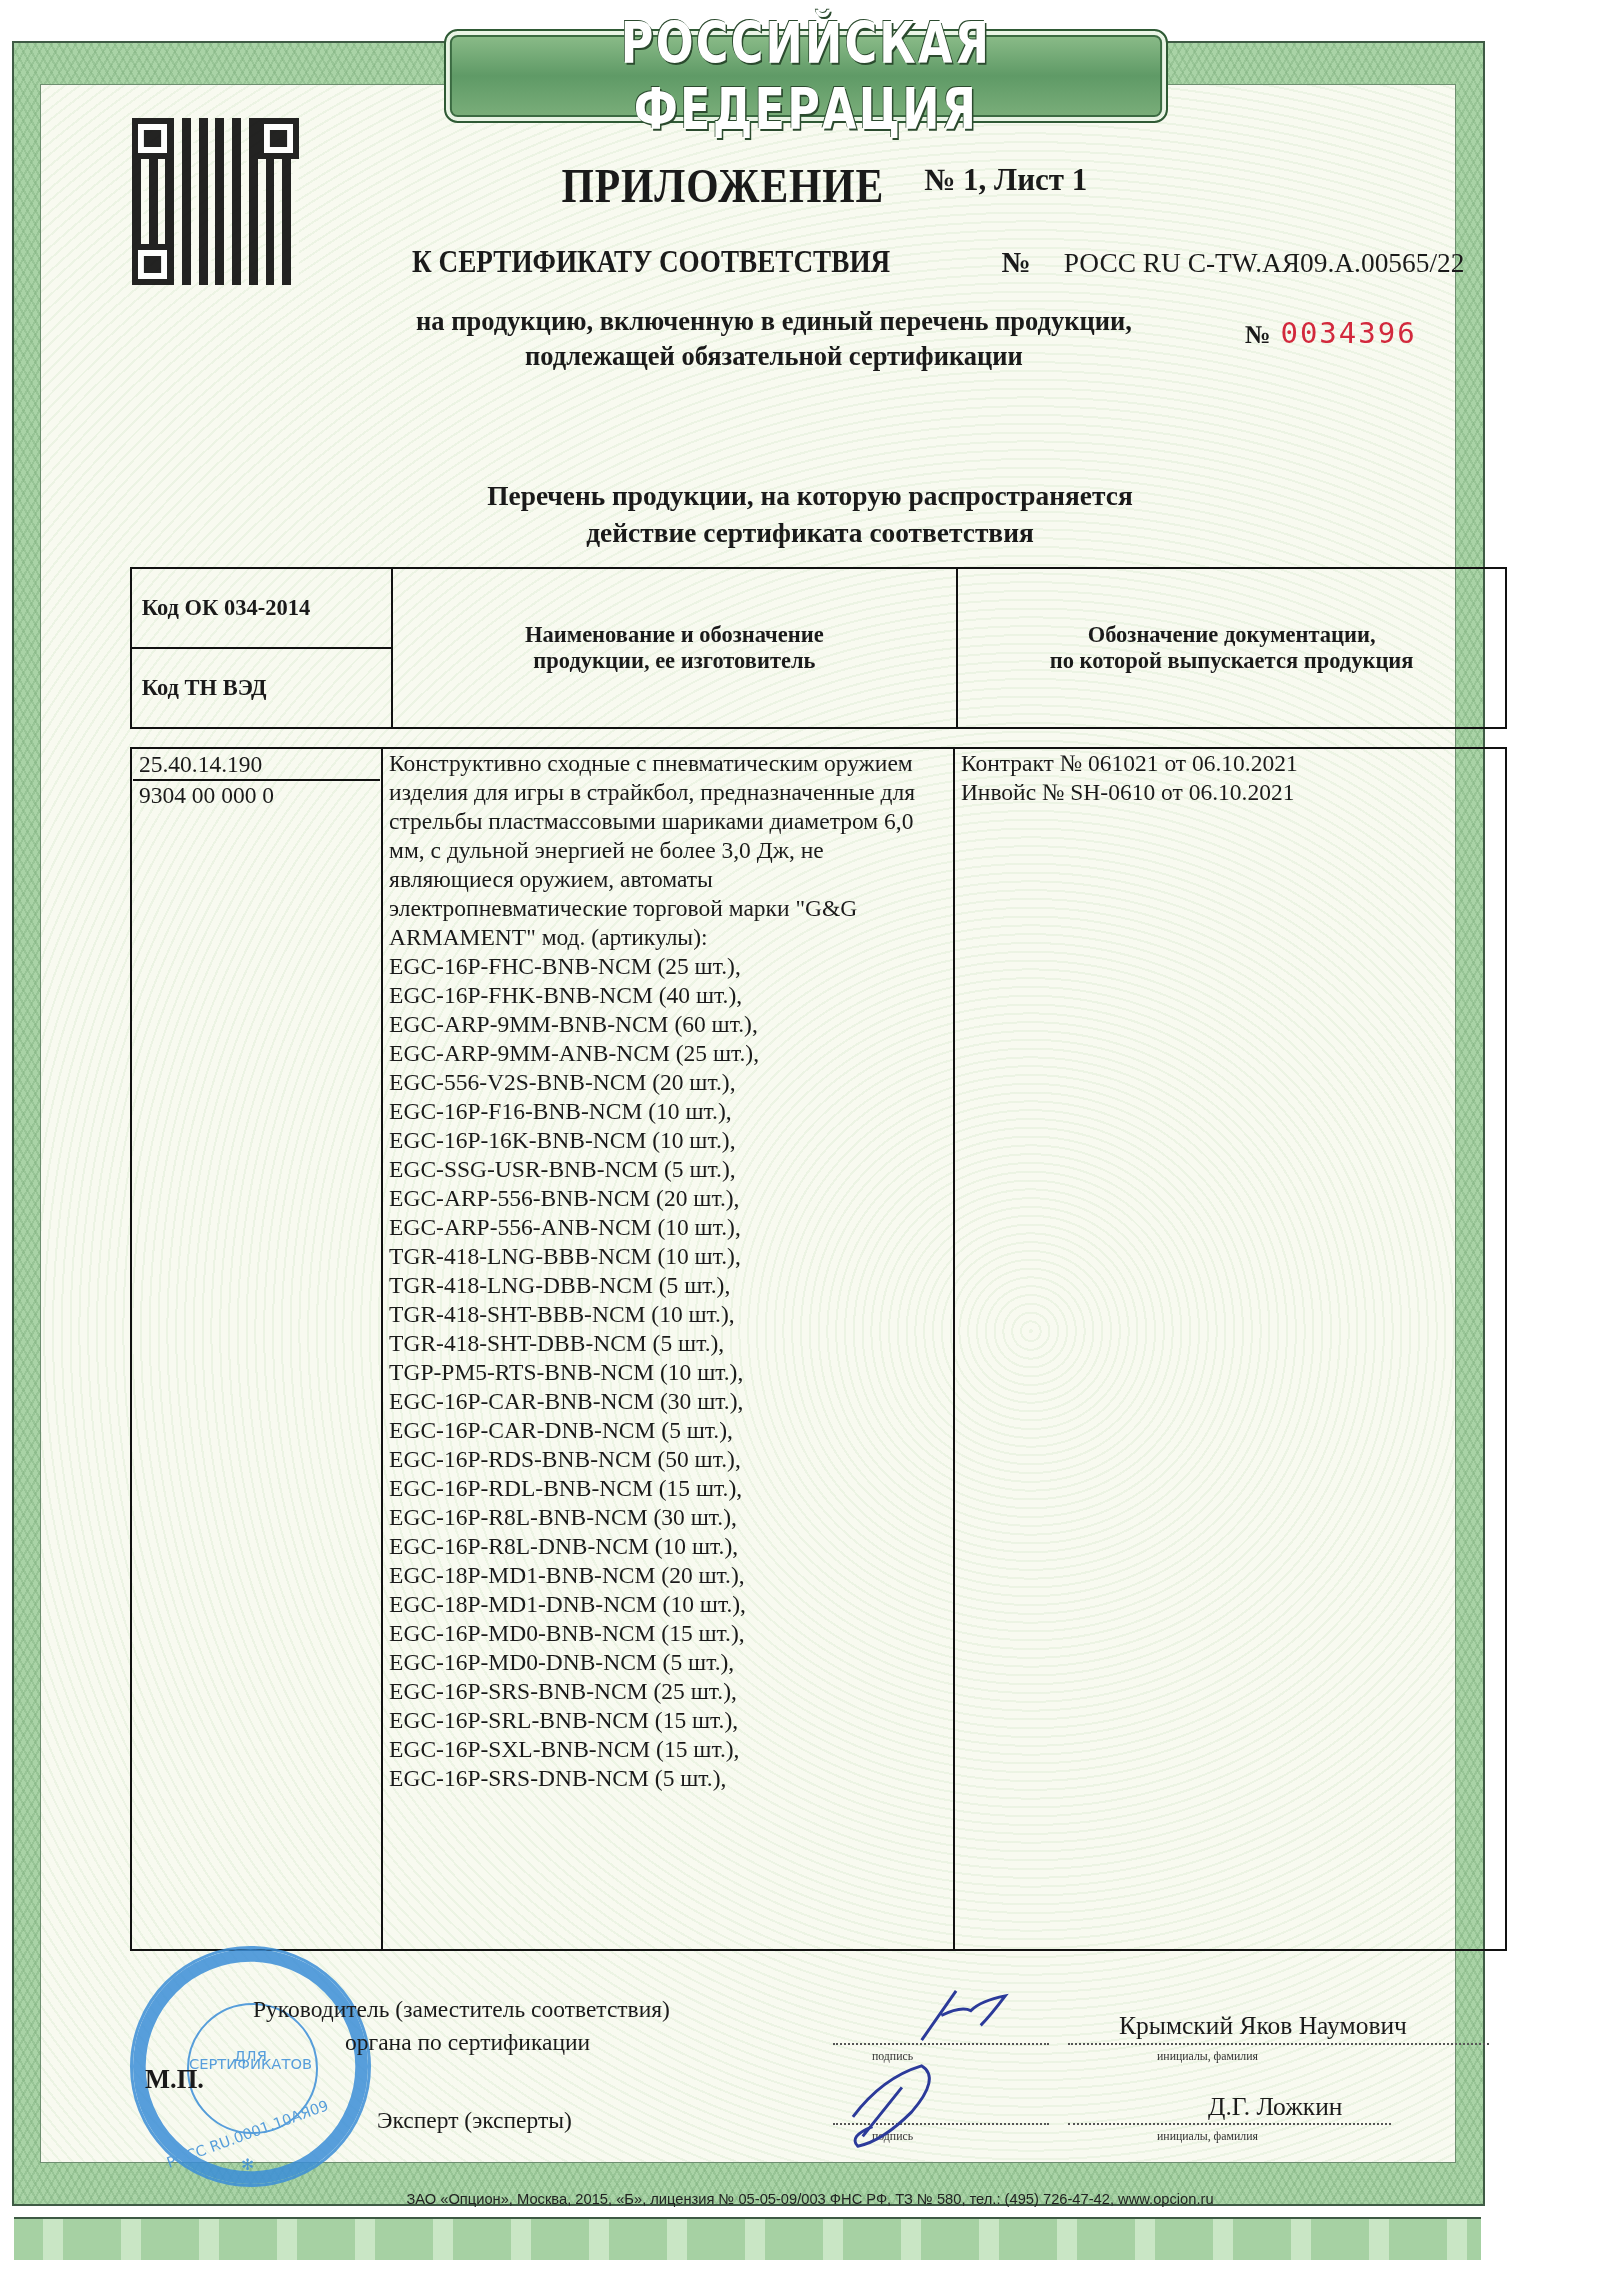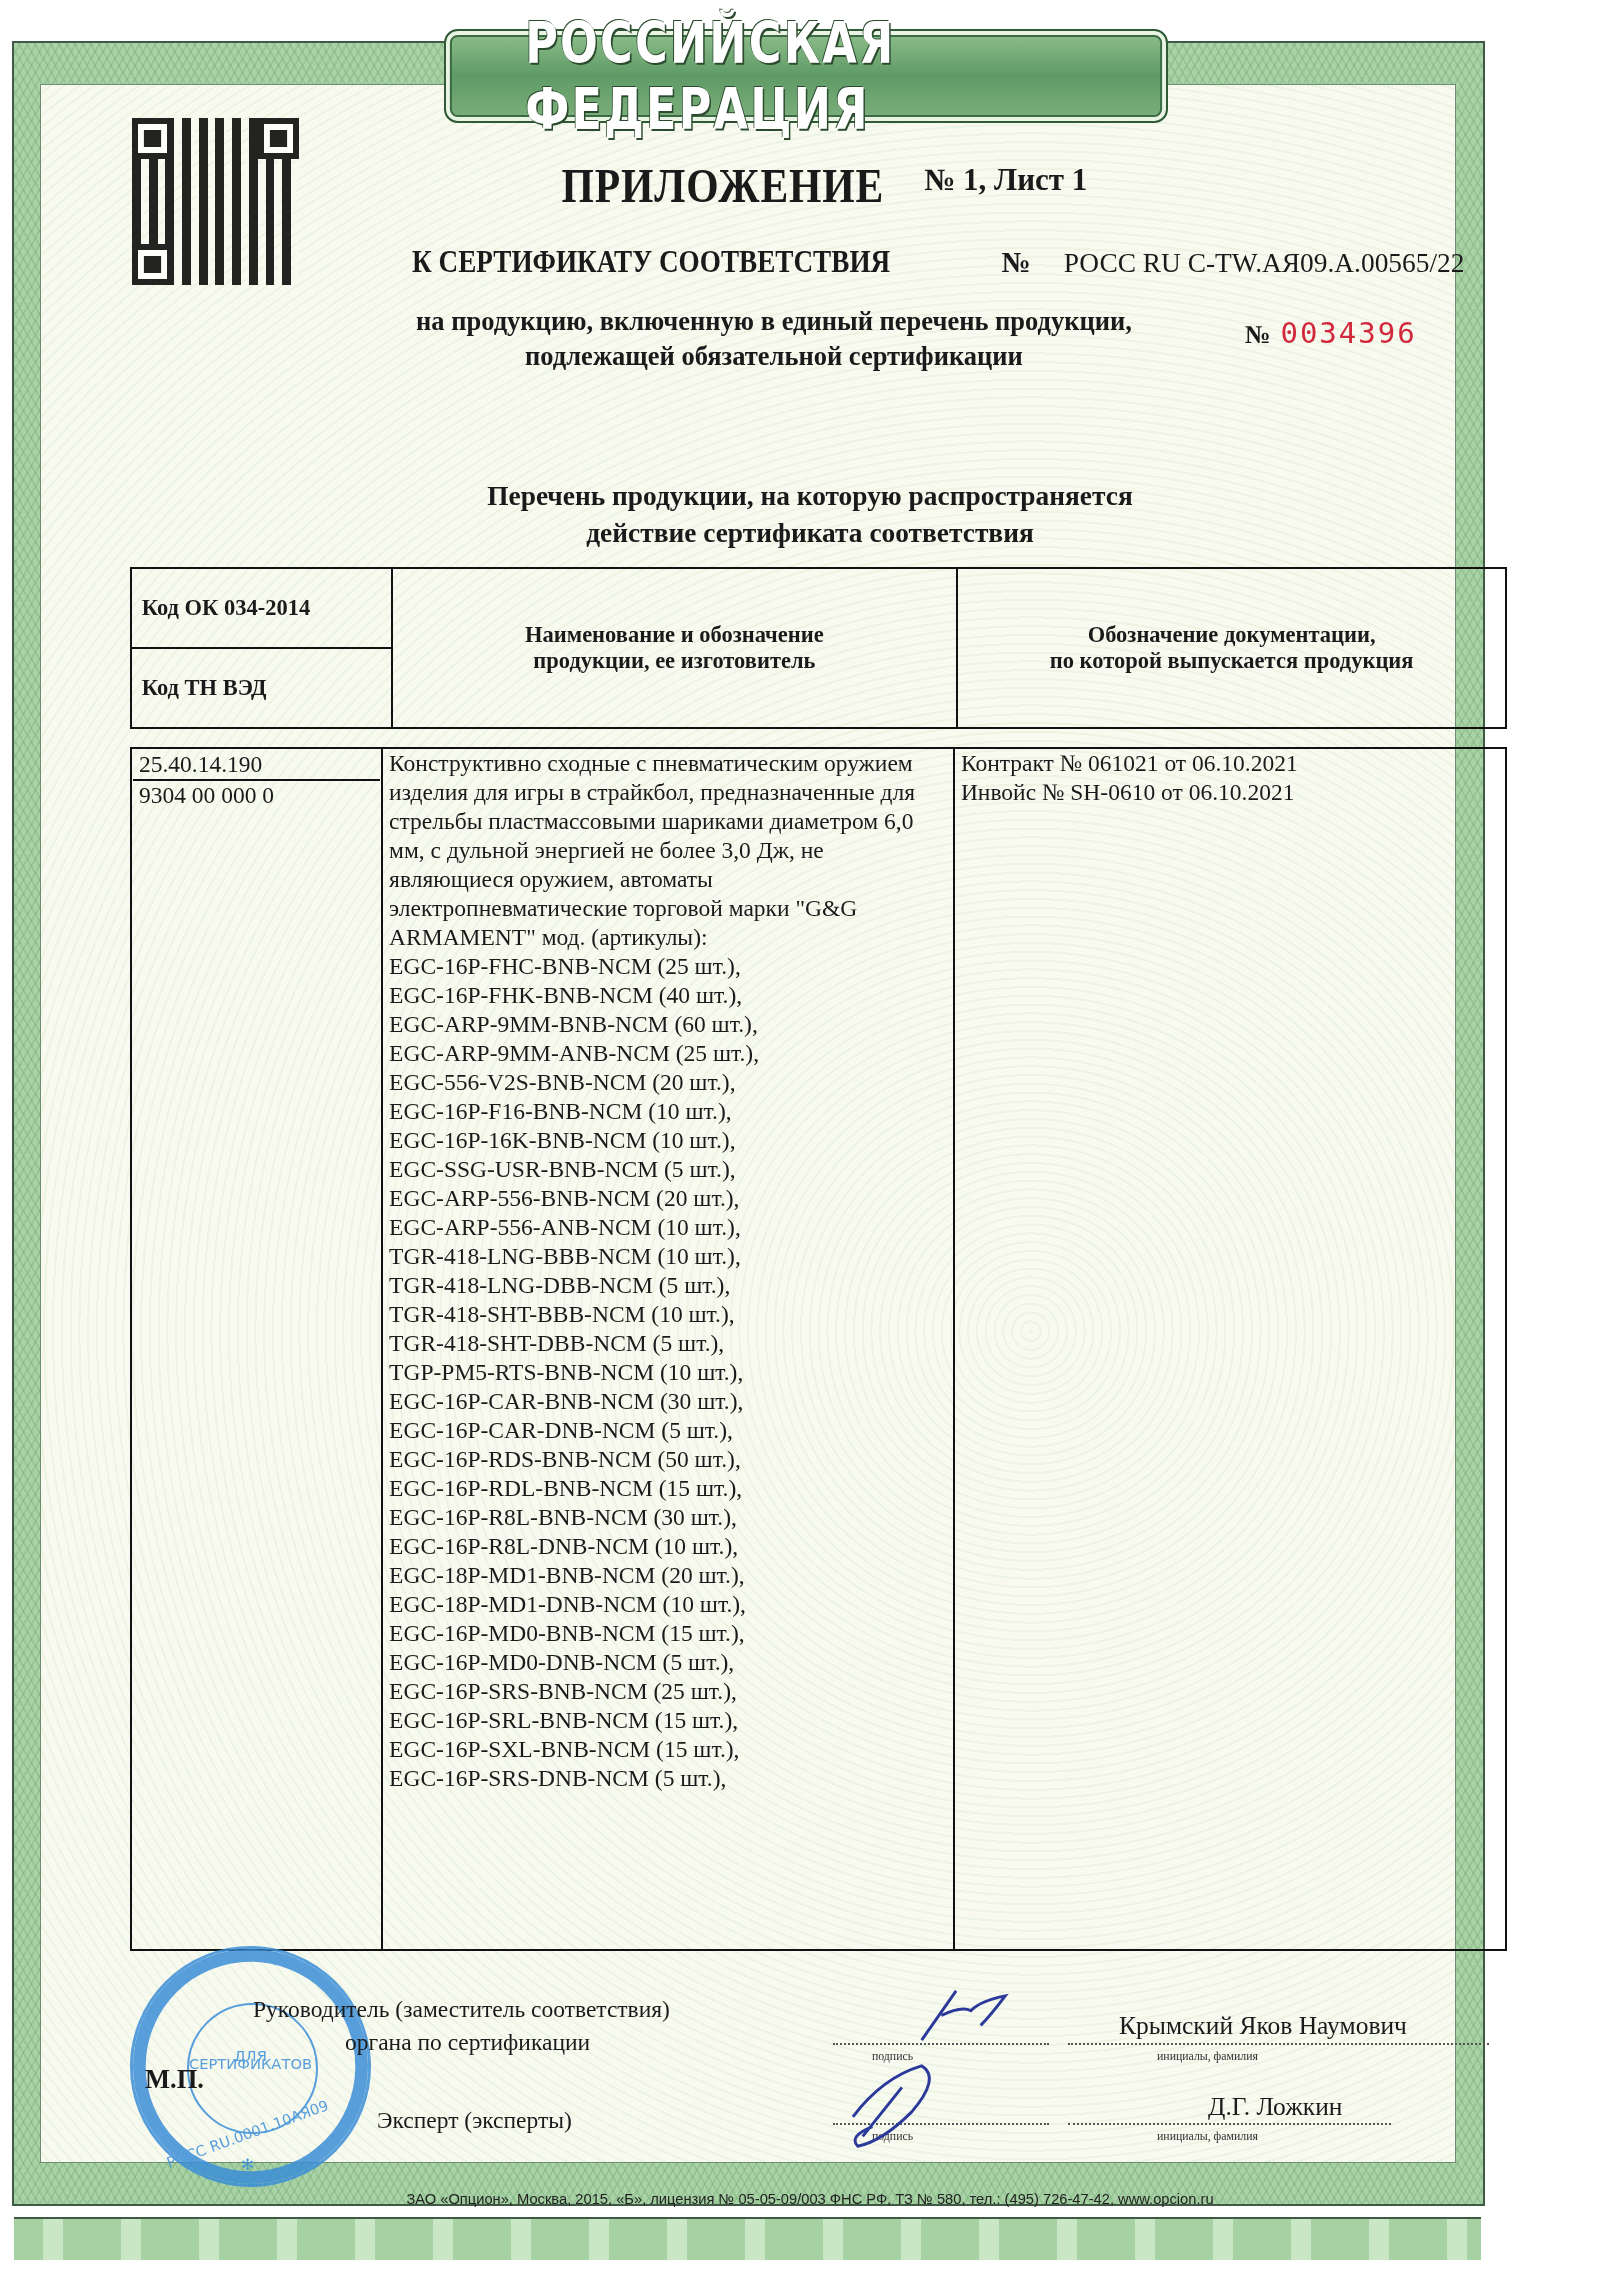--- a/index.html
+++ b/index.html
@@ -22,21 +22,21 @@
     background:
       repeating-radial-gradient(circle at 70% 60%, rgba(200,225,190,0.25) 0 2px, transparent 2px 8.8px),
       #f8faf0;
     border: 1px solid #6e8e70;
   }
   .title-banner {
     position: absolute; left: 444px; top: 29px; width: 720px; height: 90px;
     background: linear-gradient(#8fbf8c, #5f9a66 50%, #7db07c);
     border: 2.9px solid #2f5a35; border-radius: 13.7px;
     box-shadow: inset 0 0 0 3.9px #e9f4e5, inset 0 0 0 5.9px #3b6b42;
-    display: flex; align-items: center; justify-content: center;
+    display: flex; align-items: center; justify-content: center; text-align: center;
   }
   .title-banner span {
     font-family: "DejaVu Sans", sans-serif; font-weight: bold; font-size: 57px; color: #ffffff;
     letter-spacing: 2.9px; transform: scaleX(0.78); display: inline-block;
     text-shadow: 2px 2px 0 #2b4a2e, -1px -1px 0 #2b4a2e;
   }
   
   .qr {
     position: absolute; left: 132px; top: 118px; width: 167px; height: 167px;
     background:

